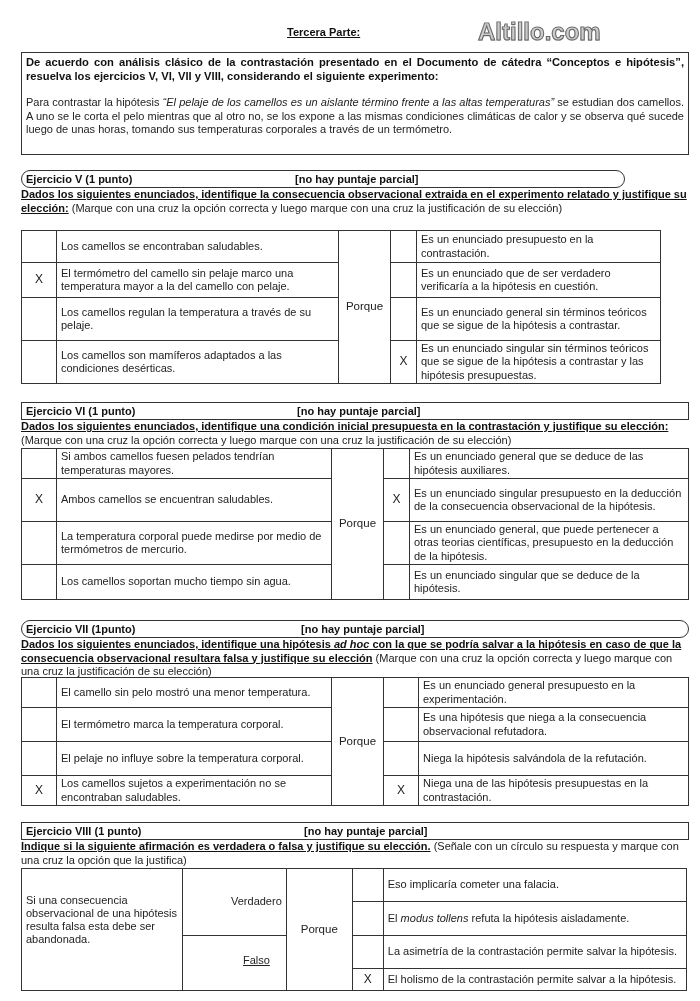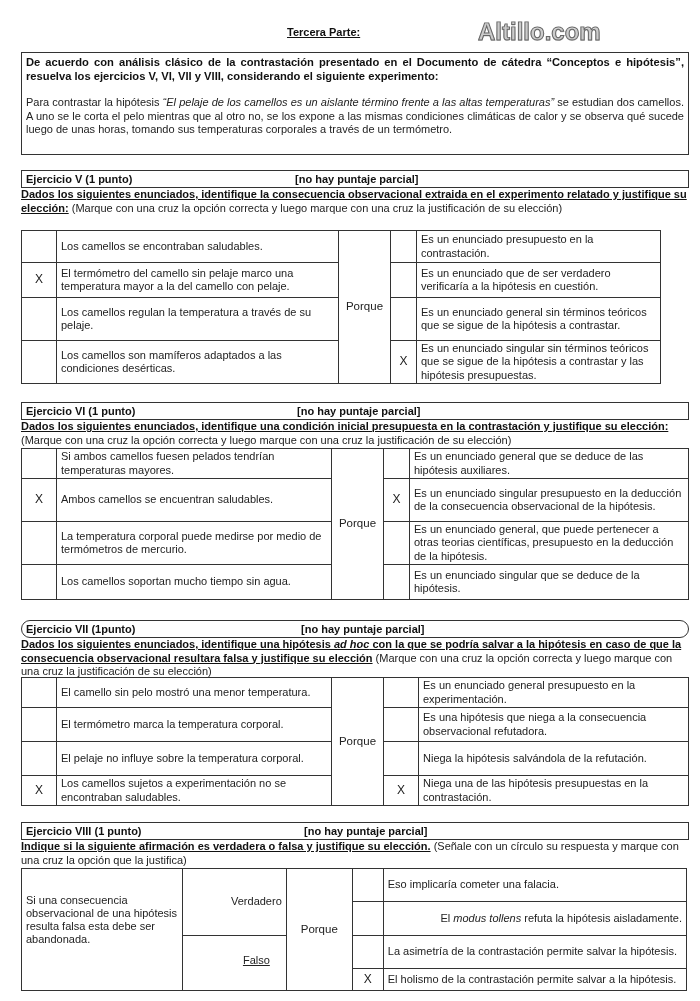--- a/index.html
+++ b/index.html
@@ -40,21 +40,21 @@
 <body>
 
 <div class="abs page-heading">Tercera Parte:</div>
 <div class="abs logo"><span class="grad">Altillo.com</span></div>
 
 <div class="abs intro-box">
   <div class="bold">De acuerdo con análisis clásico de la contrastación presentado en el Documento de cátedra “Conceptos e hipótesis”, resuelva los ejercicios V, VI, VII y VIII,  considerando el siguiente experimento:</div>
   <div class="para"><span>Para contrastar la hipótesis </span><em>“El pelaje de los camellos es un aislante término frente a las altas temperaturas”</em><span>  se estudian dos camellos.  A uno  se le corta el pelo mientras que al otro no, se  los expone a las mismas condiciones climáticas de calor y se observa qué sucede luego de unas horas,  tomando sus temperaturas corporales a través de un termómetro.</span></div>
 </div>
 
-<div class="abs ex-bar" style="left:21px; top:170px; width:668px;">
+<div class="abs ex-bar" style="left:21px; top:170px; width:604px;border-radius:9px;">
   <span>Ejercicio V (1 punto)</span>
   <span class="pts" style="left:273px;">[no hay puntaje parcial]</span>
 </div>
 <div class="abs instr" style="left:21px; top:188px; width:668px;">
   <b>Dados los siguientes enunciados, identifique la </b><b><u>consecuencia observacional</u></b><b> extraida en el experimento relatado y justifique su elección:</b><span class="normal"> (Marque con una cruz la opción correcta y luego marque con una cruz la justificación de su elección)</span>
 </div>
 <table style="left:21px; top:230px; width:640px;">
   <colgroup>
       <col style="width:35px">
       <col style="width:282px">
@@ -195,21 +195,21 @@
       <col>
     </colgroup>
   <tbody>
       <tr style="height:33px;">
     <td rowspan="4" style="vertical-align:middle; padding-bottom:20px;">Si una consecuencia observacional de una hipótesis resulta falsa esta debe ser abandonada.</td>
     <td rowspan="2" class="center">Verdadero</td>
     <td rowspan="4" class="porque">Porque</td>
     <td class="mark"></td>
     <td>Eso implicaría cometer una falacia.</td>
   </tr>
-  <tr style="height:34px;text-align:right;">
+  <tr style="height:34px;">
     <td class="mark"></td>
     <td><span>El </span><i>modus tollens</i><span> refuta la hipótesis aisladamente.</span></td>
   </tr>
   <tr style="height:33px;">
     <td rowspan="2" class="center" style="padding-bottom:6px;"><span class="falso">Falso</span></td>
     <td class="mark"></td>
     <td>La asimetría de la contrastación permite salvar la hipótesis.</td>
   </tr>
   <tr style="height:22px;">
     <td class="mark">X</td>

